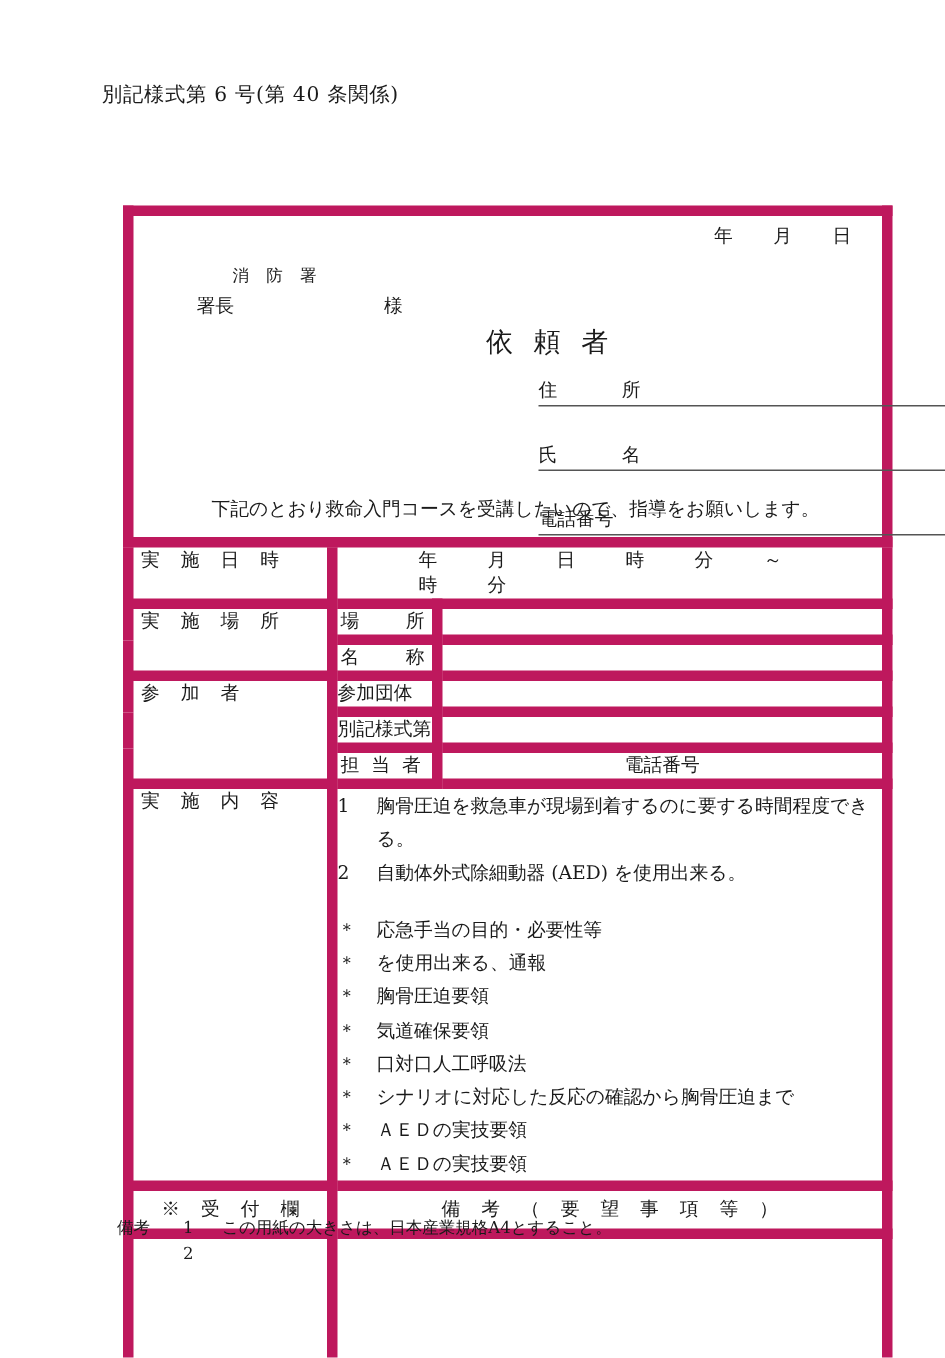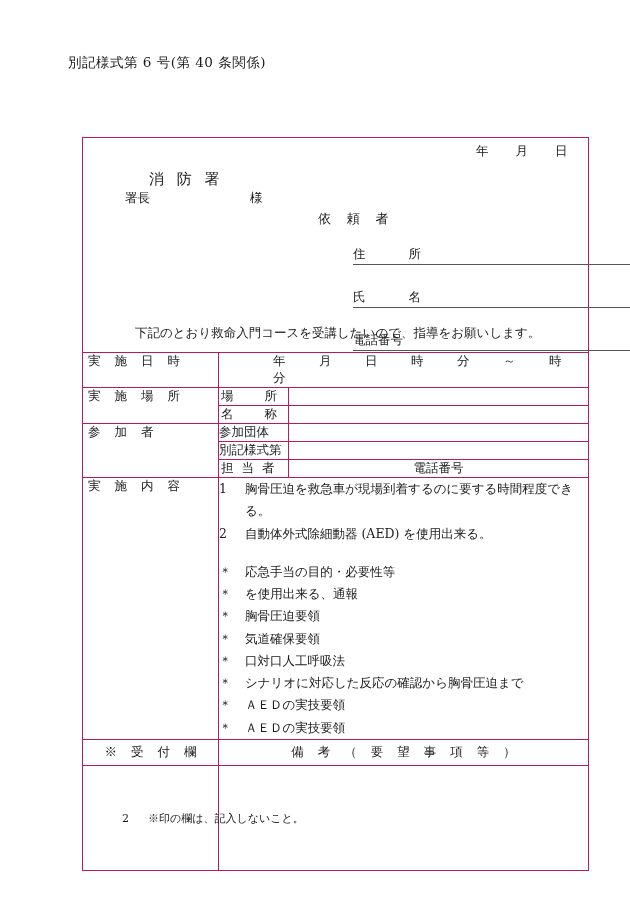--- a/index.html
+++ b/index.html
@@ -43,21 +43,21 @@
   
   .tbl {
     position: absolute;
     left: 82px;
     top: 137px;
     width: 506px;
     border-collapse: collapse;
     table-layout: fixed;
   }
   .tbl td {
-    border: 1px solid #be185d;
+    border: 7px solid #be185d;
     padding: 0;
     vertical-align: top;
     font-size: 12.5px;
   }
   
   .hdr-cell {
     height: 214px;
     position: relative;
   }
   .hdr-date {
@@ -66,37 +66,36 @@
     top: 5px;
     font-size: 12.5px;
     letter-spacing: 0.5px;
   }
   .hdr-date span { margin-left: 22px; }
   .hdr-date span:first-child { margin-left: 0; }
   .hdr-fire {
     position: absolute;
     left: 66px;
     top: 32px;
-    font-size: 15px;
+    font-size: 11px;
     letter-spacing: 4px;
   }
   .hdr-chief {
     position: absolute;
     left: 42px;
     top: 52px;
     font-size: 12.5px;
   }
   .hdr-chief .sama { margin-left: 96px; }
   .hdr-applicant {
     position: absolute;
     left: 235px;
     top: 72px;
-    font-size: 13px;
+    font-size: 18px;
     letter-spacing: 4px;
-    font-family: Liberation Mono, monospace;
   }
   .field-list {
     position: absolute;
     left: 270px;
     top: 96px;
     width: 296px;
   }
   .field-row {
     display: flex;
     align-items: flex-end;
@@ -321,19 +320,23 @@
 
       <tr>
         <td class="blank-cell"></td>
         <td class="blank-cell" colspan="2"></td>
       </tr>
     </tbody>
   </table>
 
   <div class="notes">
     <div class="note-row">
+      <span class="note-label">備考</span>
+      <span class="note-num">1</span>
+      <span>この用紙の大きさは、日本産業規格A4とすること。</span>
+    </div>
+    <div class="note-row">
       <span class="note-label"></span>
       <span class="note-num">2</span>
-      <span>※印の欄は、記入しないこと。</span>
     </div>
   </div>
 
 </div>
 
 </body></html>

